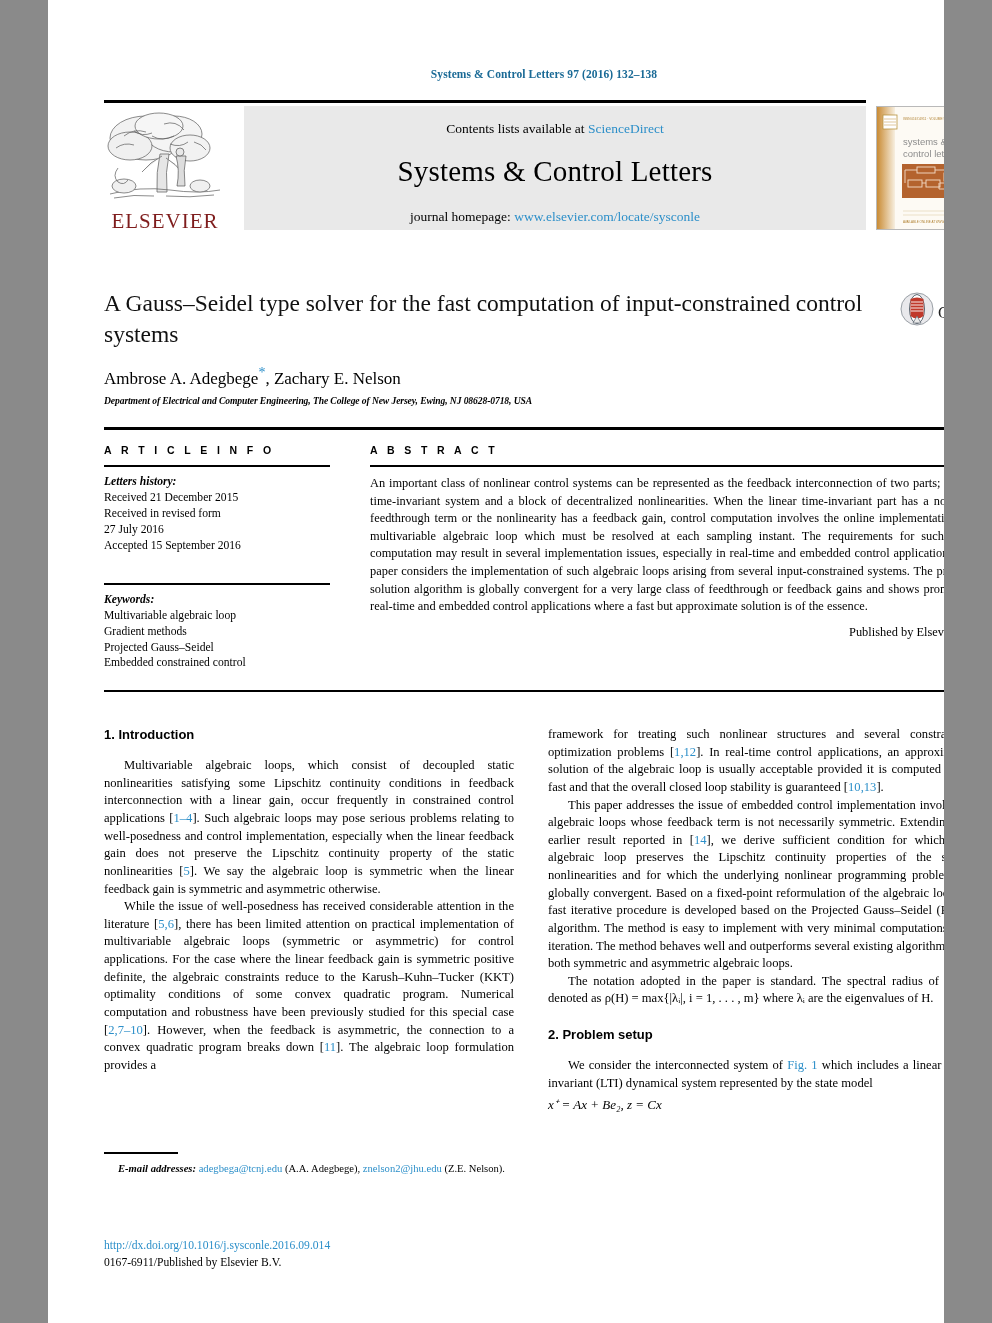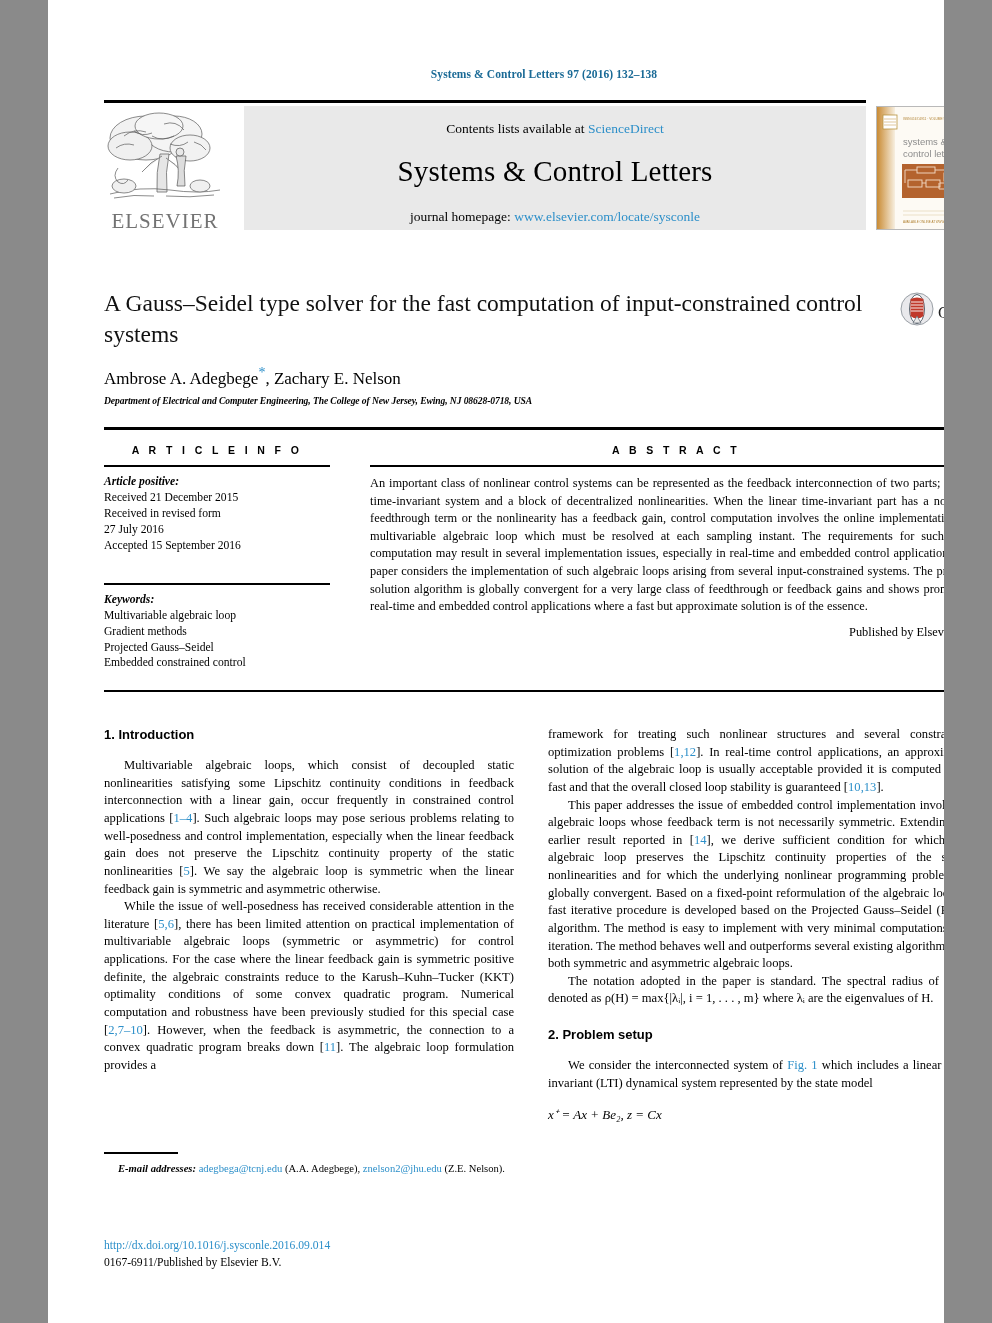--- a/index.html
+++ b/index.html
@@ -59,21 +59,21 @@
   .tree-svg { display: block; }
   .elsevier-word {
     position: absolute;
     left: 0;
     bottom: 0px;
     width: 122px;
     text-align: center;
     font-family: "Liberation Serif", serif;
     font-size: 21px;
     letter-spacing: 1.0px;
-    color: #737373;
+    color: #7f1d1d;
     line-height: 1;
   }
   .journal-band {
     position: absolute;
     left: 140px;
     top: 6px;
     width: 622px;
     height: 124px;
     background: #e9e9e9;
     text-align: center;
@@ -163,21 +163,20 @@
     position: absolute;
     left: 56px;
     top: 444px;
     width: 226px;
   }
   .col-heading {
     font-family: "Liberation Sans", sans-serif;
     font-weight: bold;
     font-size: 10.5px;
     letter-spacing: 3.4px;
-    text-align: center;
   }
   .hr-dark {
     height: 2px;
     background: #000;
     margin-top: 9px;
   }
   .hr-thin {
     height: 1.5px;
     background: #000;
     margin-top: 9px;
@@ -222,21 +221,21 @@
     font-family: "Liberation Sans", sans-serif;
     font-weight: bold;
     font-size: 13px;
     margin: 0 0 13px 0;
   }
   .sec-head-mid { margin-top: 18px; margin-bottom: 13px; }
   p.para { margin: 0; text-indent: 20px; }
   p.para.first { text-indent: 20px; }
   a.ref, .ref { color: #2c8fc9; text-decoration: none; }
   .eq-line {
-    margin-top: 14px;
+    margin-top: 4px;
     display: flex;
     align-items: baseline;
     font-size: 13px;
   }
   .eq-body { font-style: italic; font-family: "Liberation Serif", serif; }
   .eq-num { margin-left: auto; font-style: normal; }
 
   
   .footnote {
     position: absolute;
@@ -371,21 +370,21 @@
     </svg>
     <div class="crossmark-label">CrossMark</div>
   </div>
 
   <div class="rule-thick" style="left:56px; top:427px; width:880px; height:2.5px;"></div>
 
   <div class="info-col">
     <div class="col-heading">A R T I C L E   I N F O</div>
     <div class="hr-dark"></div>
     <div class="info-body">
-      <div class="lbl">Article positive:</div>
+      <div class="lbl">Letters history:</div>
       <div>Received 21 December 2015</div>
       <div>Received in revised form</div>
       <div>27 July 2016</div>
       <div>Accepted 15 September 2016</div>
     </div>
     <div class="keywords-block">
       <div class="hr-thin"></div>
       <div class="info-body">
         <div class="lbl">Keywords:</div>
         <div>Multivariable algebraic loop</div>

